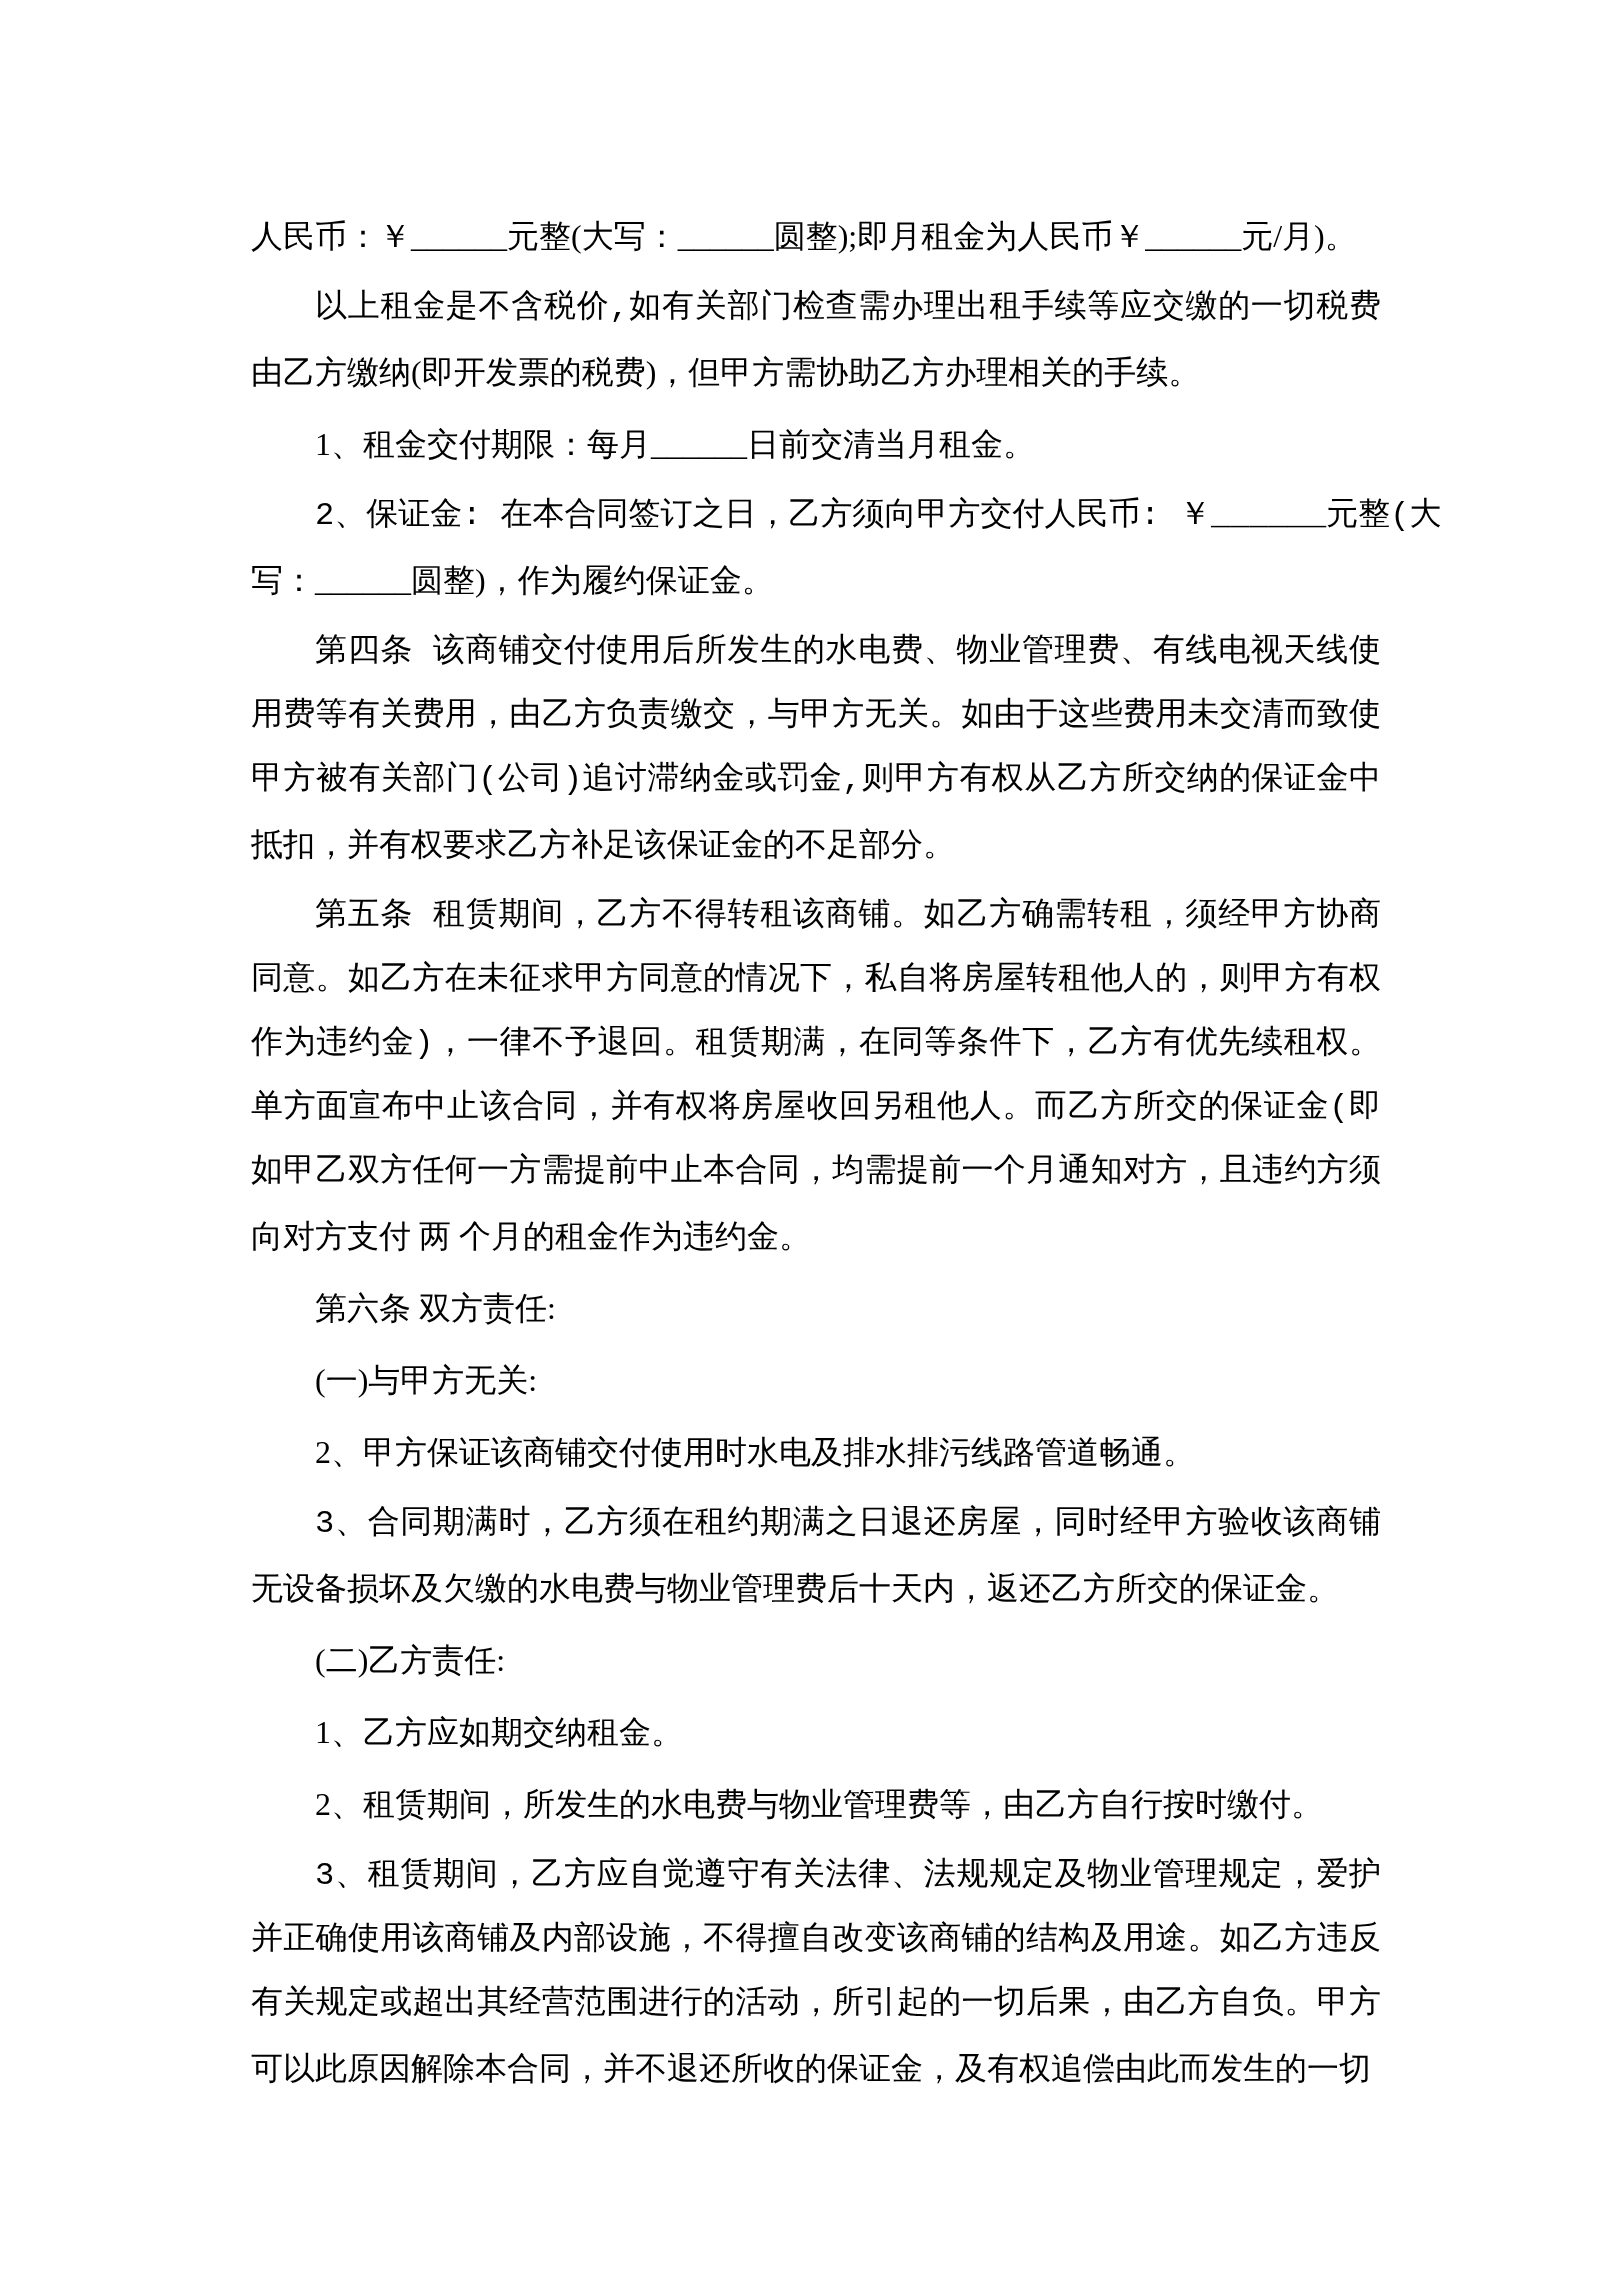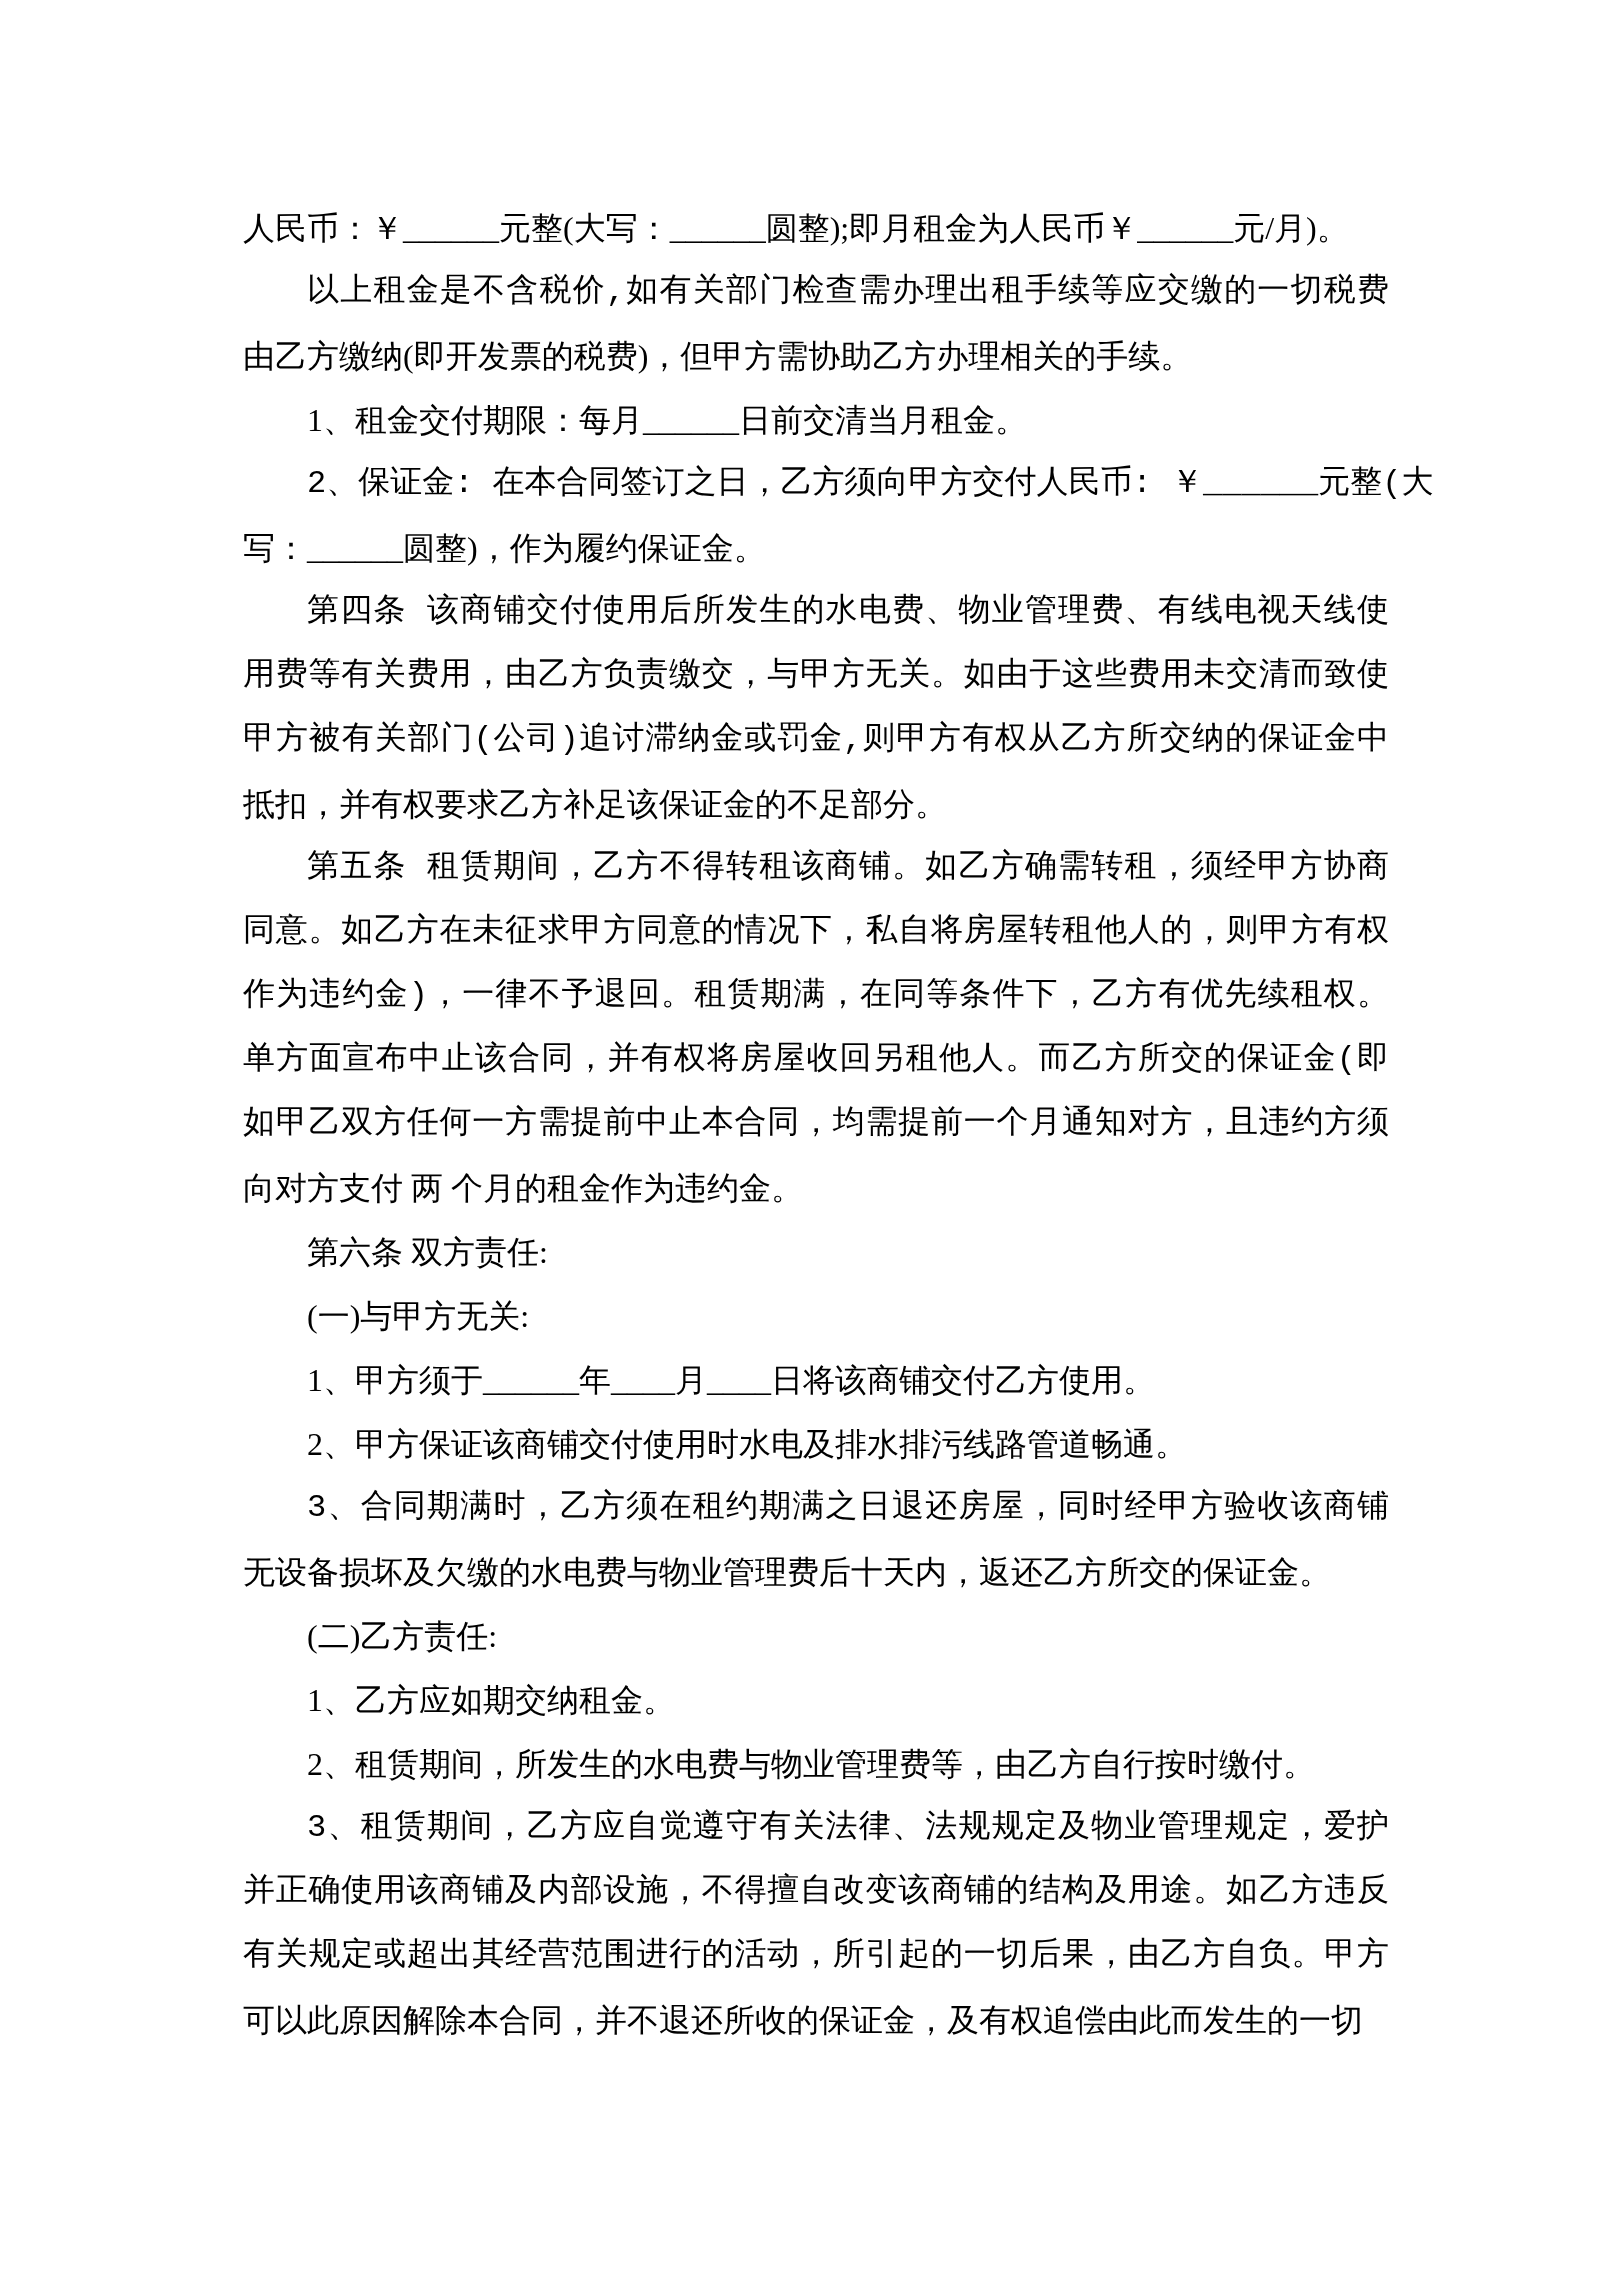--- a/index.html
+++ b/index.html
@@ -19,21 +19,21 @@
     position: absolute;
     left: 243px;
     top: 196px;
     width: 1146px;
     font-size: 32px;
     line-height: 64px;
     color: #000000;
     letter-spacing: 0;
   }
   .content p {
-    margin: 0;
+    margin: 8px;
     padding: 0;
   }
   .line {
     display: block;
     white-space: nowrap;
     text-align: justify;
     text-align-last: left;
   }
   .line.fill {
     text-align-last: justify;
@@ -76,23 +76,20 @@
         <span class="line fill">如甲乙双方任何一方需提前中止本合同，均需提前一个月通知对方，且违约方须</span>
         <span class="line">向对方支付 两 个月的租金作为违约金。</span>
       </p>
       <p>
         <span class="line indent">第六条 双方责任:</span>
       </p>
       <p>
         <span class="line indent">(一)与甲方无关:</span>
       </p>
       <p>
-        <span class="line indent">1、甲方须于______年____月____日将该商铺交付乙方使用。</span>
-      </p>
-      <p>
         <span class="line indent">2、甲方保证该商铺交付使用时水电及排水排污线路管道畅通。</span>
       </p>
       <p>
         <span class="line fill indent">3、合同期满时，乙方须在租约期满之日退还房屋，同时经甲方验收该商铺</span>
         <span class="line">无设备损坏及欠缴的水电费与物业管理费后十天内，返还乙方所交的保证金。</span>
       </p>
       <p>
         <span class="line indent">(二)乙方责任:</span>
       </p>
       <p>

